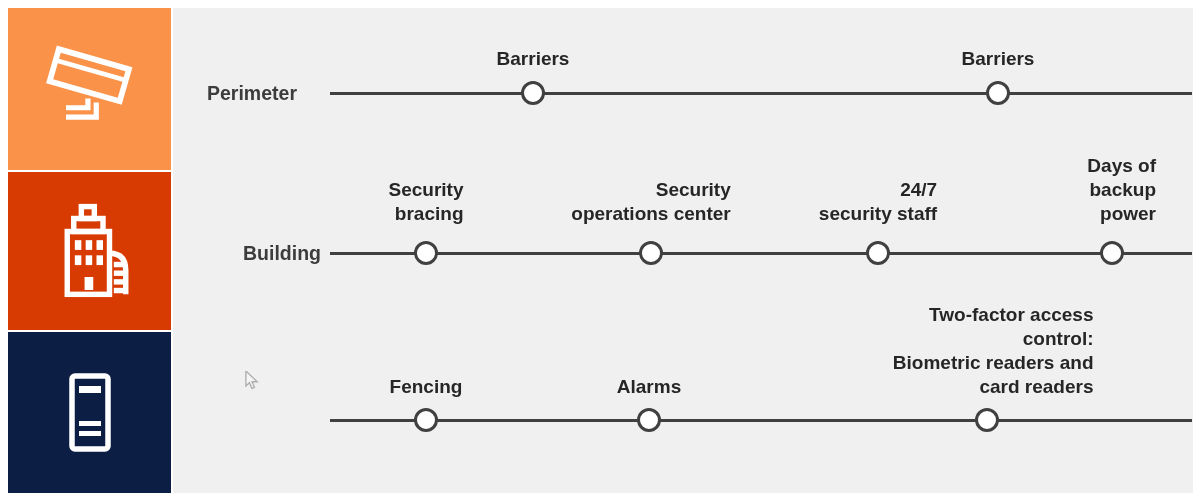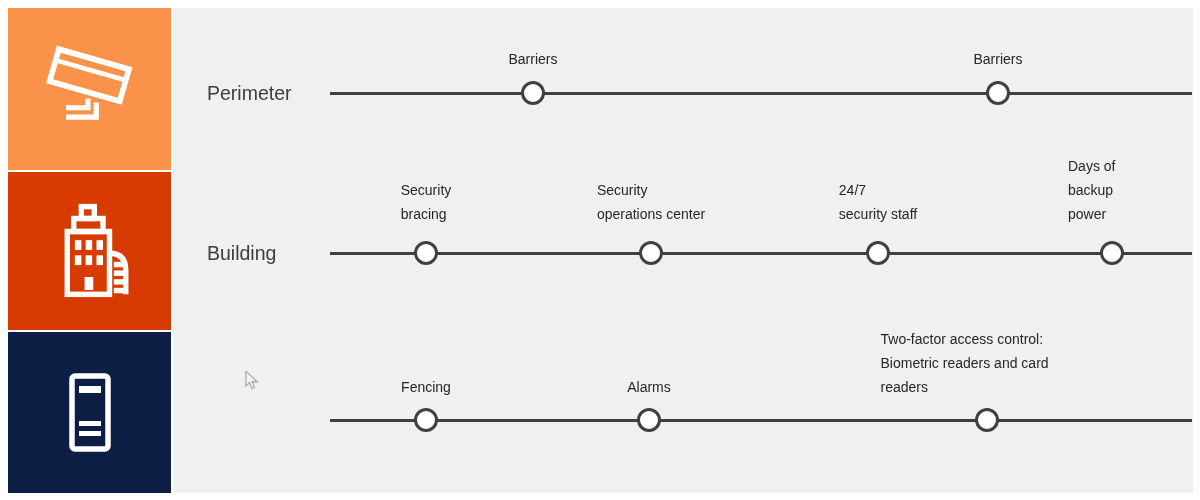--- a/index.html
+++ b/index.html
@@ -16,34 +16,34 @@
   
   .panel{position:absolute;left:173px;top:8px;width:1020px;height:485px;background:var(--panel_background,#f0f0f1);}
   
   .row{position:absolute;left:0;width:1200px;height:0;}
   .row1{top:93px;} .row2{top:253px;} .row3{top:420px;}
   .track{position:absolute;left:330px;width:862px;top:-1.5px;height:3px;background:var(--timeline_line,#404040);}
   .dot{position:absolute;top:-12px;width:24px;height:24px;margin-left:-12px;box-sizing:border-box;
        border:3px solid var(--timeline_line,#404040);border-radius:50%;background:var(--node_fill,#ffffff);}
   .node-label{
     position:absolute;transform:translateX(-50%);
-    text-align:left;white-space:pre-line;
-    font-size:14px;line-height:24px;font-weight:400;
+    text-align:right;white-space:pre-line;
+    font-size:19px;line-height:24px;font-weight:700;
     color:var(--node_label_text,#262626);
   }
   .row1 .node-label{bottom:22px;}
   .row2 .node-label{bottom:27px;}
   .row3 .node-label{bottom:21px;}
   .row-label{
     position:absolute;left:207px;
-    font-size:19.5px;line-height:24px;font-weight:400;white-space:pre-line;
+    font-size:19.5px;line-height:24px;font-weight:700;white-space:pre-line;
     color:var(--row_label_text,#3c3c3c);
   }
   .row-label-perimeter{top:81px;}
-  .row-label-building{top:241px;}
+  .row-label-building{top:241px;margin-left:36px;}
   .row-label-computer{top:396px;}
   .icon-svg{display:block;}
   .cursor{position:absolute;left:244px;top:371px;}
 </style>
 </head>
 <body>
 
 <div class="stage">
 
   <div class="panel"></div>

